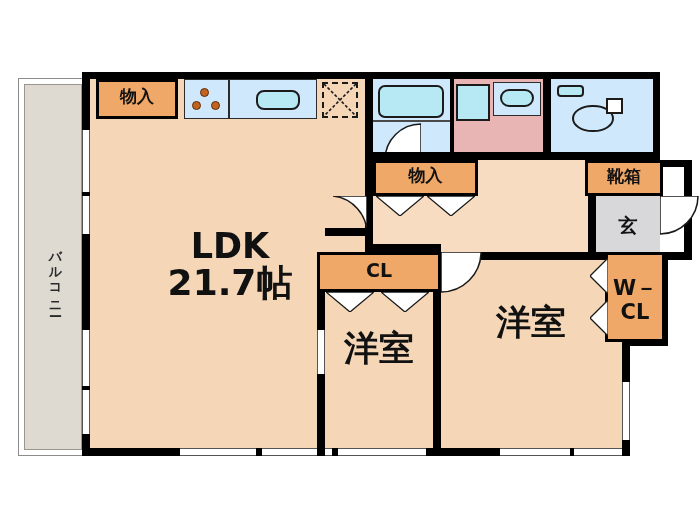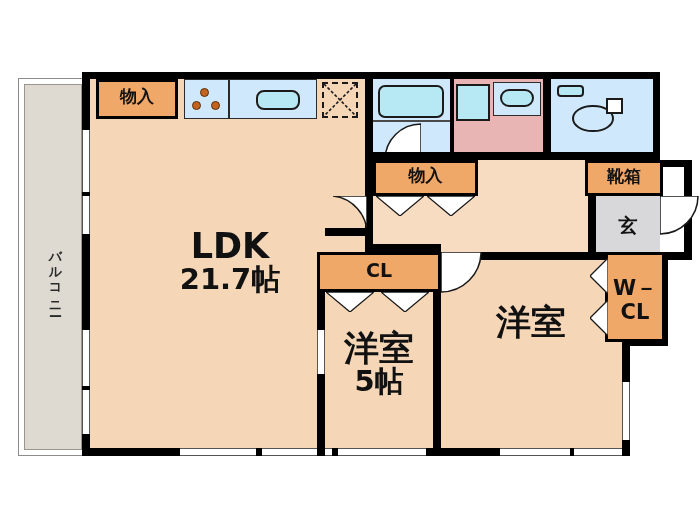--- a/index.html
+++ b/index.html
@@ -41,21 +41,21 @@
   .label {
     position: absolute;
     color: #111111;
     font-weight: 700;
     line-height: 1.05;
     text-align: center;
     white-space: pre;
     letter-spacing: 0px;
   }
   .label-room { font-size: 35px; }
-  .label-area { font-size: 29px; }
+  .label-area { font-size: 36px; }
   .label-sm   { font-size: 17px; }
   .label-cl   { font-size: 19px; }
   .label-wcl  { font-size: 21px; line-height: 1.12; }
   .label-gen  { font-size: 19px; }
   .vert {
     writing-mode: vertical-rl;
     text-orientation: upright;
     font-size: 13px;
     letter-spacing: 2px;
     font-weight: 600;
@@ -240,21 +240,20 @@
 
   <svg class="tri" style="left:590px; top:258px;" width="18" height="36">
     <polygon points="18,0 18,36 0,18" fill="#ffffff" stroke="#1a1a1a" stroke-width="1.3"></polygon>
   </svg>
   <svg class="tri" style="left:590px; top:300px;" width="18" height="36">
     <polygon points="18,0 18,36 0,18" fill="#ffffff" stroke="#1a1a1a" stroke-width="1.3"></polygon>
   </svg>
 
   <div class="abs fill-room" style="left:325px; top:288px; width:108px; height:160px;"></div>
   <div class="label label-room" style="left:325px; top:330px; width:108px;">洋室</div>
-  <div class="label label-area" style="left:325px; top:366px; width:108px;">5帖</div>
   <div class="abs wall" style="left:317px; top:252px; width:8px; height:204px;"></div>
 
   <div class="abs wall" style="left:317px; top:252px; width:124px; height:40px;"></div>
   <div class="abs fill-storage" style="left:320px; top:255px; width:118px; height:34px;"></div>
   <div class="label label-cl" style="left:320px; top:261px; width:118px;">CL</div>
 
   <svg class="tri" style="left:326px; top:292px;" width="48" height="20">
     <polygon points="0,0 48,0 24,20" fill="#ffffff" stroke="#1a1a1a" stroke-width="1.3"></polygon>
   </svg>
   <svg class="tri" style="left:381px; top:292px;" width="48" height="20">

